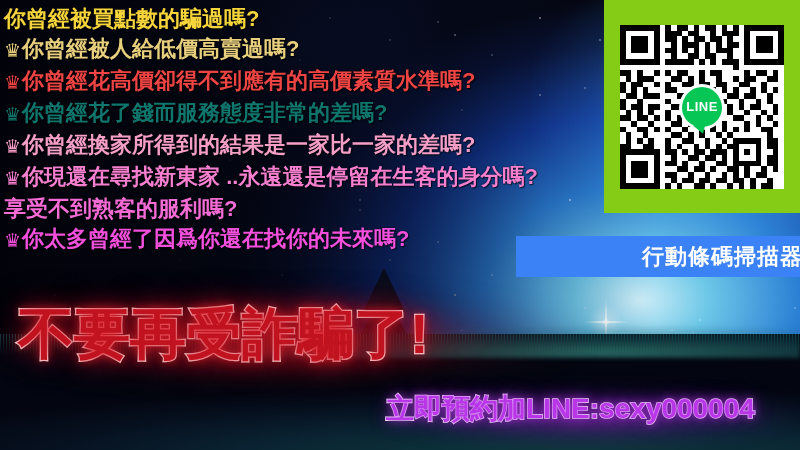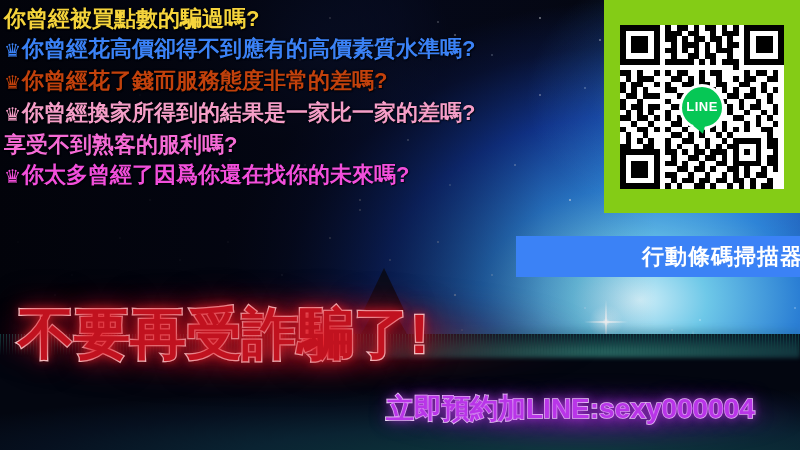--- a/index.html
+++ b/index.html
@@ -167,22 +167,22 @@
   }
   .bline .crown {
     display: inline-block;
     font-size: 19px;
     vertical-align: -1px;
     margin-right: 1px;
   }
   
   .c-gold   { color: #f5d43c; text-shadow: 0 0 2px rgba(0,0,0,0.9), 1px 1px 1px rgba(0,0,0,0.8); }
   .c-gold2  { color: #e8cf7e; text-shadow: 0 0 2px rgba(0,0,0,0.85), 1px 1px 1px rgba(0,0,0,0.75); }
-  .c-gold3  { color: #3b82f6; text-shadow: 0 0 2px rgba(0,0,0,0.85), 1px 1px 1px rgba(0,0,0,0.75); }
-  .c-peach  { color: #c2410c; text-shadow: 0 0 2px rgba(0,0,0,0.8), 1px 1px 1px rgba(0,0,0,0.7); }
+  .c-gold3  { color: #ef4444; text-shadow: 0 0 2px rgba(0,0,0,0.85), 1px 1px 1px rgba(0,0,0,0.75); }
+  .c-peach  { color: #0f766e; text-shadow: 0 0 2px rgba(0,0,0,0.8), 1px 1px 1px rgba(0,0,0,0.7); }
   .c-pink1  { color: #f59ec8; text-shadow: 0 0 2px rgba(0,0,0,0.75), 1px 1px 1px rgba(0,0,0,0.65); }
   .c-pink2  { color: #f77fd0; text-shadow: 0 0 2px rgba(0,0,0,0.7), 1px 1px 1px rgba(0,0,0,0.6); }
   .c-pink3  { color: #f56bd6; text-shadow: 0 0 2px rgba(0,0,0,0.7), 1px 1px 1px rgba(0,0,0,0.6); }
   .c-pink4  { color: #f24fdc; text-shadow: 0 0 2px rgba(0,0,0,0.7), 1px 1px 1px rgba(0,0,0,0.6); }
 
   
   .headline {
     position: absolute;
     left: 18px; top: 302px;
     font-size: 56px;
@@ -305,28 +305,34 @@
     <div class="grass-edge"></div>
   </div>
 
   <div class="red-glow"></div>
   <div class="purple-glow"></div>
 
   <div class="bullets">
     <span class="bline c-gold">
       <span>你曾經被買點數的騙過嗎?</span>
     </span>
+    <span class="bline c-gold2">
+      <span class="crown">♛</span><span>你曾經被人給低價高賣過嗎?</span>
+    </span>
     <span class="bline c-gold3">
       <span class="crown">♛</span><span>你曾經花高價卻得不到應有的高價素質水準嗎?</span>
     </span>
     <span class="bline c-peach">
       <span class="crown">♛</span><span>你曾經花了錢而服務態度非常的差嗎?</span>
     </span>
     <span class="bline c-pink1">
       <span class="crown">♛</span><span>你曾經換家所得到的結果是一家比一家的差嗎?</span>
+    </span>
+    <span class="bline c-pink2">
+      <span class="crown">♛</span><span>你現還在尋找新東家 ..永遠還是停留在生客的身分嗎?</span>
     </span>
     <span class="bline c-pink3">
       <span>享受不到熟客的服利嗎?</span>
     </span>
     <span class="bline c-pink4">
       <span class="crown">♛</span><span>你太多曾經了因爲你還在找你的未來嗎?</span>
     </span>
   </div>
 
   <div class="headline">不要再受詐騙了!</div>

